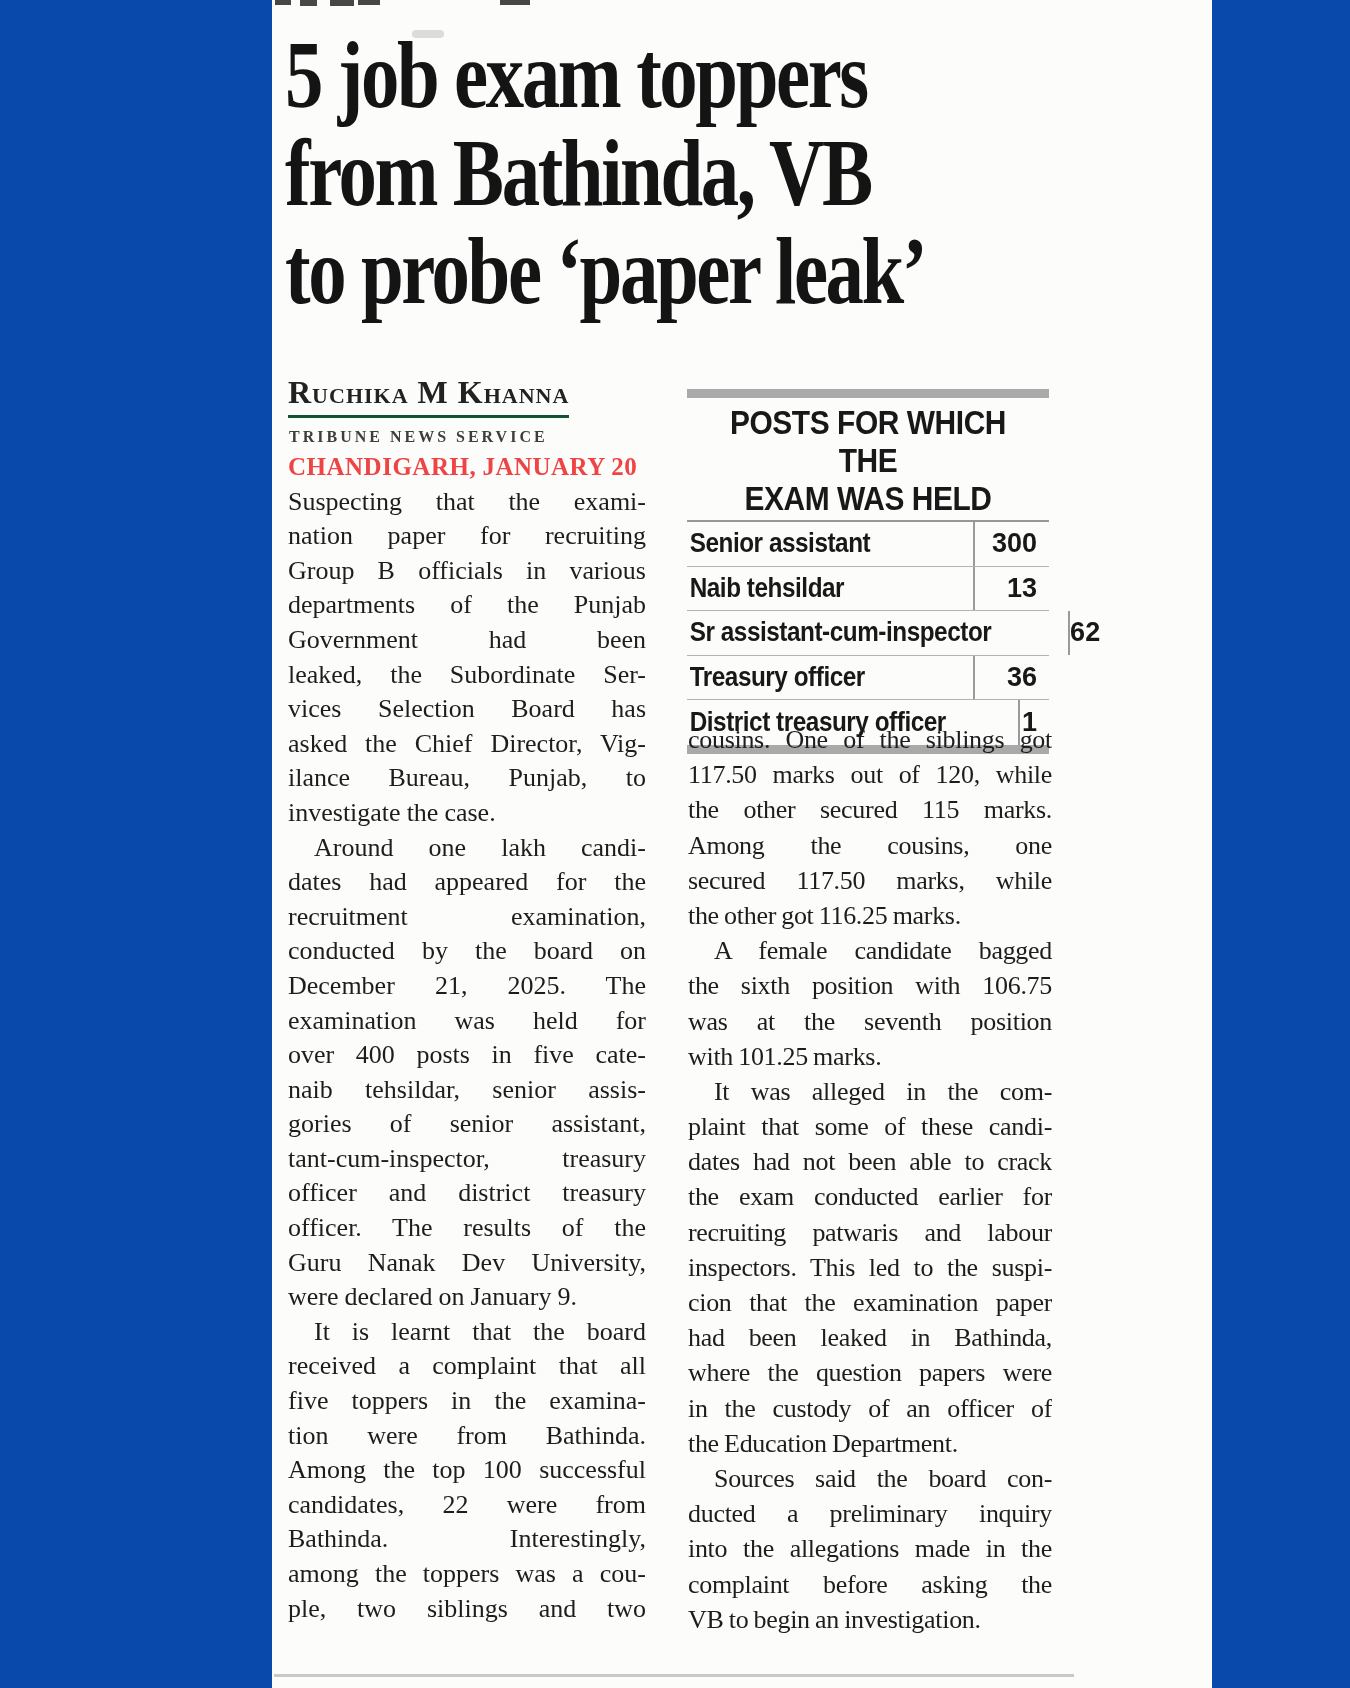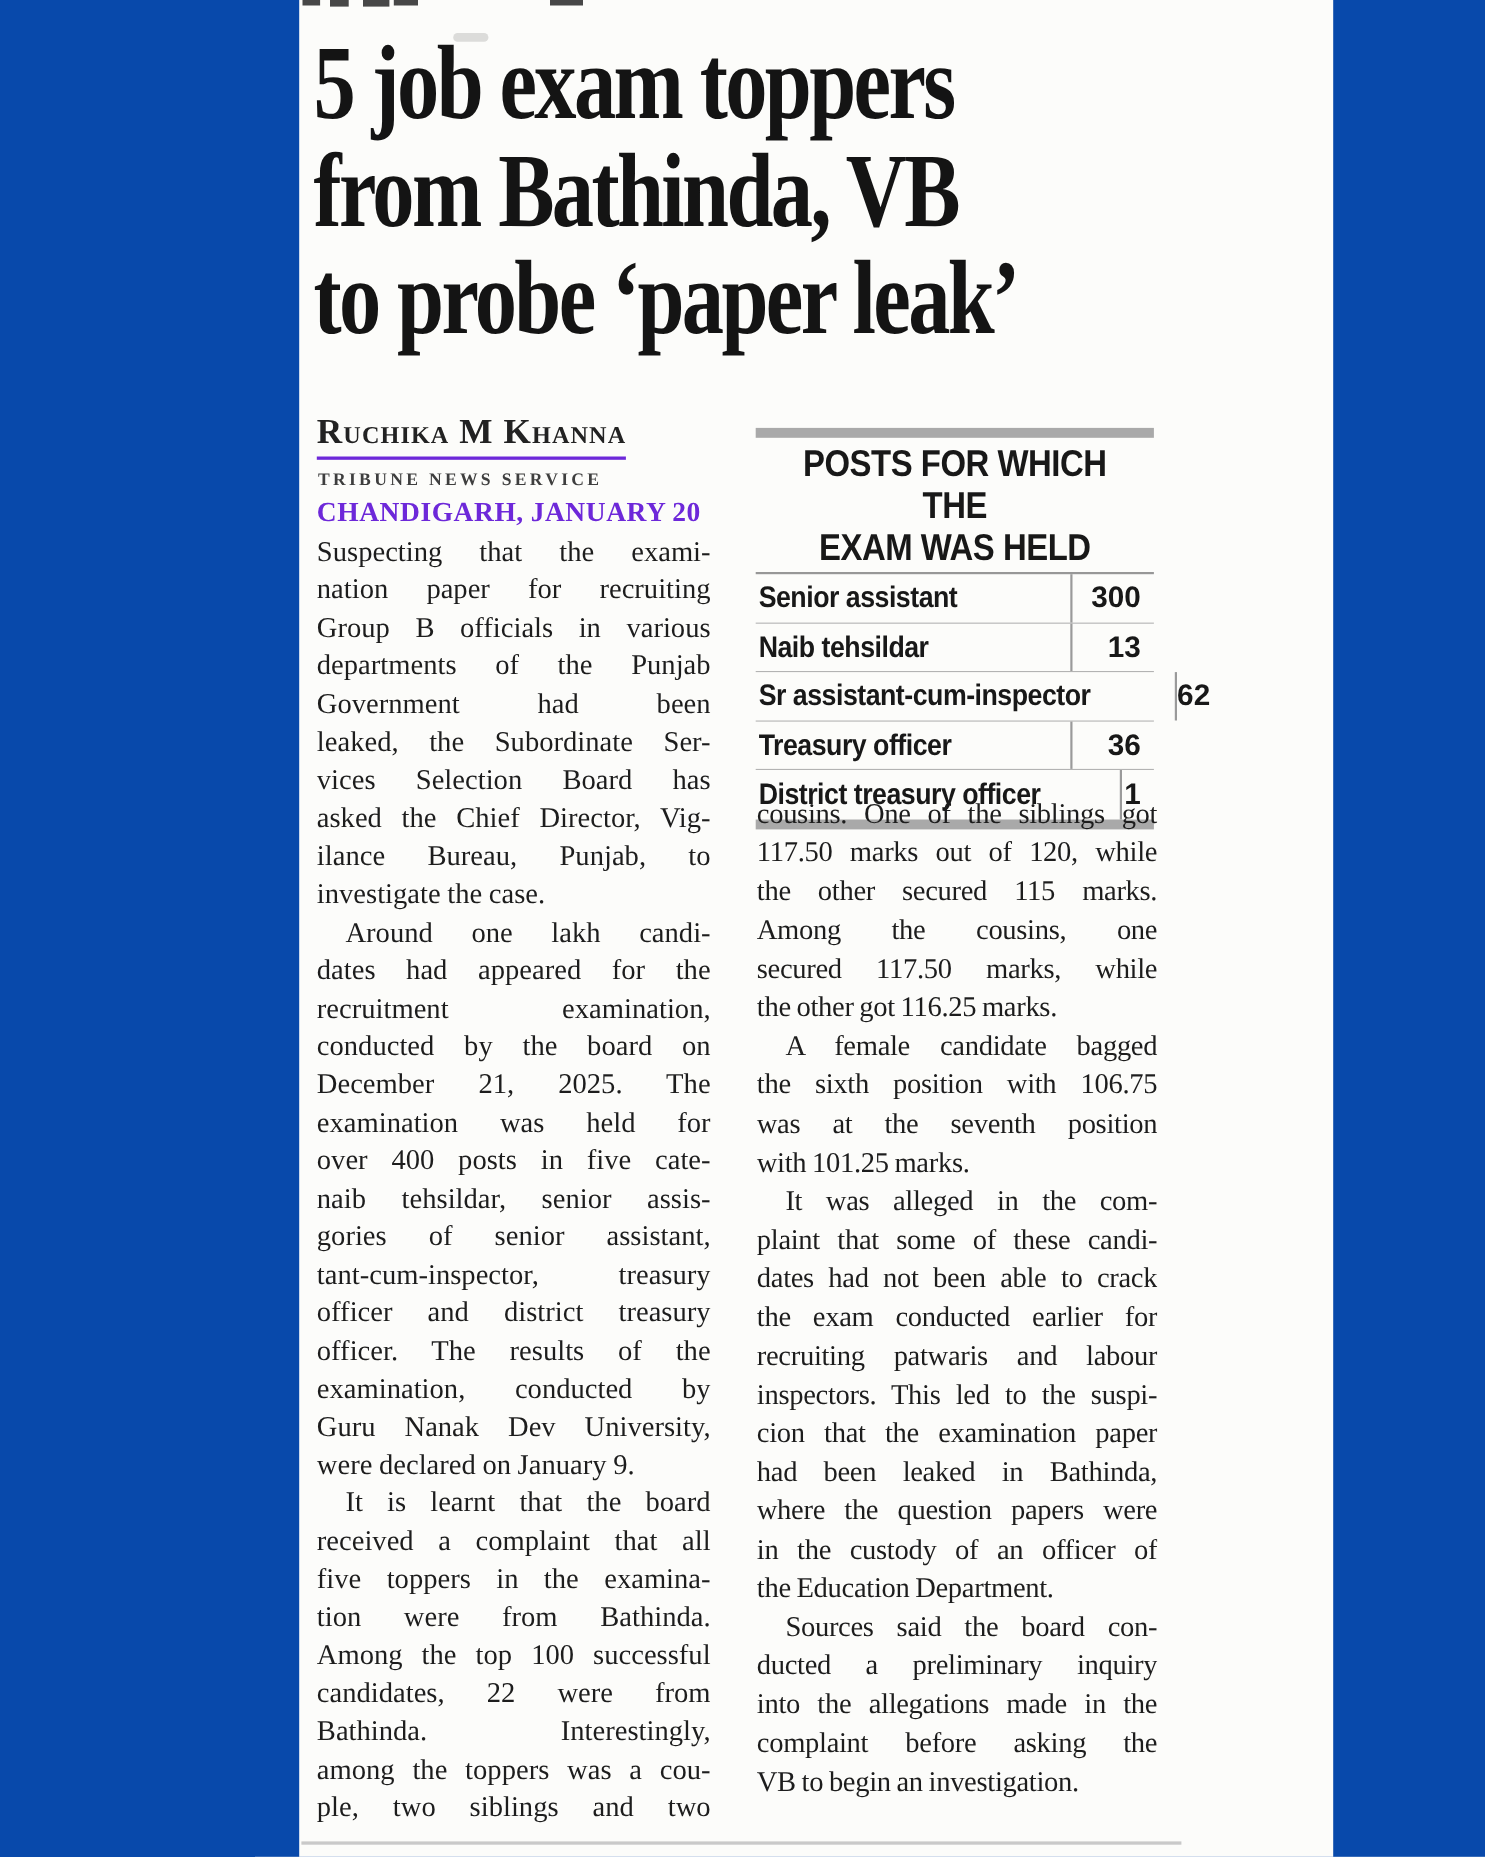--- a/index.html
+++ b/index.html
@@ -20,39 +20,39 @@
   .headline{position:absolute;left:13px;top:26px;margin:0;color:#141414;font-weight:bold;}
   .hline{
     font-size:96px;line-height:98px;letter-spacing:-3px;white-space:nowrap;
     transform:scaleX(0.80);transform-origin:0 0;
     font-family:"Liberation Serif", serif;
   }
 
   .author{
     position:absolute;left:16px;top:374px;display:inline-block;
     font-variant:small-caps;font-weight:bold;font-size:32px;letter-spacing:1px;
-    color:#222;border-bottom:3px solid #6d28d9;padding-bottom:4px;
+    color:#222;border-bottom:3px solid #14532d;padding-bottom:4px;
   }
   .agency{
     position:absolute;left:17px;top:428px;
     font-size:16px;font-weight:bold;letter-spacing:3px;color:#3e3e3e;
   }
 
   .col{position:absolute;color:#1d1d1d;font-size:26px;}
   .col .line{
     text-align:justify;text-align-last:justify;
     overflow:hidden;
   }
   .col .line.lastline{text-align-last:left;}
   .col-left{left:16px;top:450px;width:358px;line-height:34.6px;word-spacing:-0.5px;}
   .col-left .line{max-height:34.6px;}
   .col-right{left:416px;top:722px;width:364px;line-height:35.2px;letter-spacing:-0.3px;word-spacing:-1px;}
   .col-right .line{max-height:35.2px;}
   .dateline{
-    font-weight:bold;font-size:25px;letter-spacing:0.5px;color:#6d28d9;
+    font-weight:bold;font-size:25px;letter-spacing:0.5px;color:#ef4444;
     text-align:left;line-height:34.6px;
   }
   .para{margin:0;}
 
   .posts-box{
     position:absolute;left:415px;top:389px;width:362px;
     font-family:"Liberation Sans", sans-serif;color:#181818;
   }
   .bar{height:9px;background:#a9a9a9;}
   .posts-title{padding:5px 0 3px 0;}
@@ -119,21 +119,20 @@
           <div class="line">recruitment examination,</div>
           <div class="line">conducted by the board on</div>
           <div class="line">December 21, 2025. The</div>
           <div class="line">examination was held for</div>
           <div class="line">over 400 posts in five cate-</div>
           <div class="line">naib tehsildar, senior assis-</div>
           <div class="line">gories of senior assistant,</div>
           <div class="line">tant-cum-inspector, treasury</div>
           <div class="line">officer and district treasury</div>
           <div class="line">officer. The results of the</div>
-          <div class="line">examination, conducted by</div>
           <div class="line">Guru Nanak Dev University,</div>
           <div class="line lastline">were declared on January 9.</div>
         </div>
         <div class="para">
           <div class="line" style="text-indent: 26px;">It is learnt that the board</div>
           <div class="line">received a complaint that all</div>
           <div class="line">five toppers in the examina-</div>
           <div class="line">tion were from Bathinda.</div>
           <div class="line">Among the top 100 successful</div>
           <div class="line">candidates, 22 were from</div>

